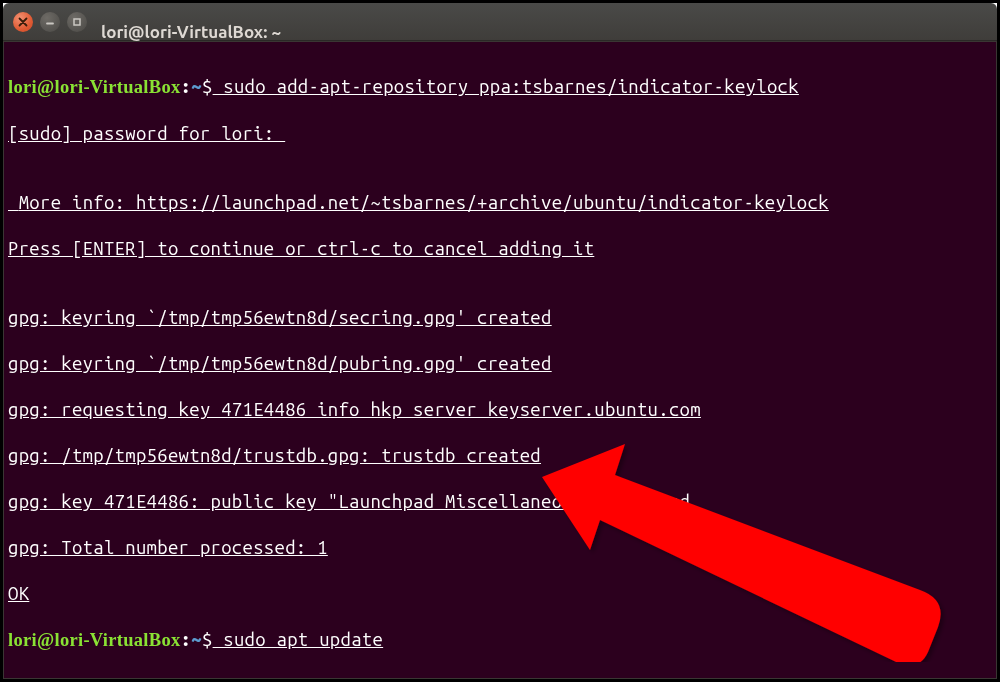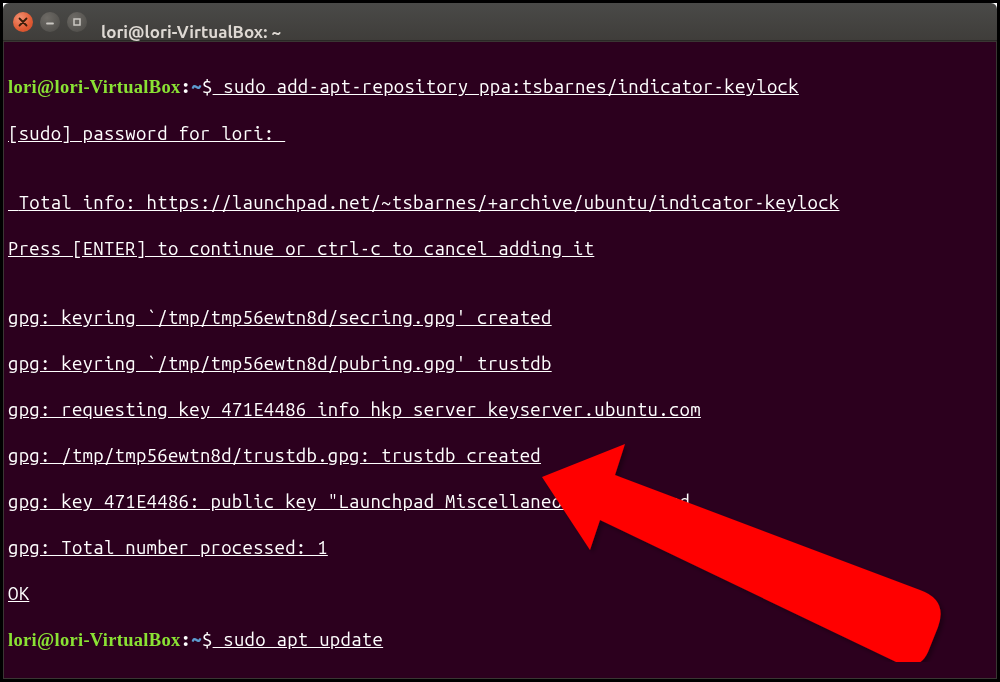--- a/index.html
+++ b/index.html
@@ -121,25 +121,25 @@
         </svg>
     </div>
   </div>
   <div class="window-title">lori@lori-VirtualBox: ~</div>
 </div>
 
 <div class="terminal">
 <div class="line"><span class="user-host">lori@lori-VirtualBox</span><span class="colon-tilde">:</span><span class="path">~</span><span class="dollar">$</span><span class="output"> sudo add-apt-repository ppa:tsbarnes/indicator-keylock</span></div>
 <div class="line output">[sudo] password for lori: </div>
 <div class="line output"></div>
-<div class="line output"> Total info: https://launchpad.net/~tsbarnes/+archive/ubuntu/indicator-keylock</div>
+<div class="line output"> More info: https://launchpad.net/~tsbarnes/+archive/ubuntu/indicator-keylock</div>
 <div class="line output">Press [ENTER] to continue or ctrl-c to cancel adding it</div>
 <div class="line output"></div>
 <div class="line output">gpg: keyring `/tmp/tmp56ewtn8d/secring.gpg' created</div>
-<div class="line output">gpg: keyring `/tmp/tmp56ewtn8d/pubring.gpg' trustdb</div>
+<div class="line output">gpg: keyring `/tmp/tmp56ewtn8d/pubring.gpg' created</div>
 <div class="line output">gpg: requesting key 471E4486 info hkp server keyserver.ubuntu.com</div>
 <div class="line output">gpg: /tmp/tmp56ewtn8d/trustdb.gpg: trustdb created</div>
 <div class="line output">gpg: key 471E4486: public key "Launchpad Miscellaneous" imported</div>
 <div class="line output">gpg: Total number processed: 1</div>
 <div class="line output">OK</div>
 <div class="line"><span class="user-host">lori@lori-VirtualBox</span><span class="colon-tilde">:</span><span class="path">~</span><span class="dollar">$</span><span class="output"> sudo apt update</span></div>
 </div>
 
 <svg class="arrow" style="left:540px; top:442px;" width="410" height="220" viewBox="0 0 410 220">
   <defs>

